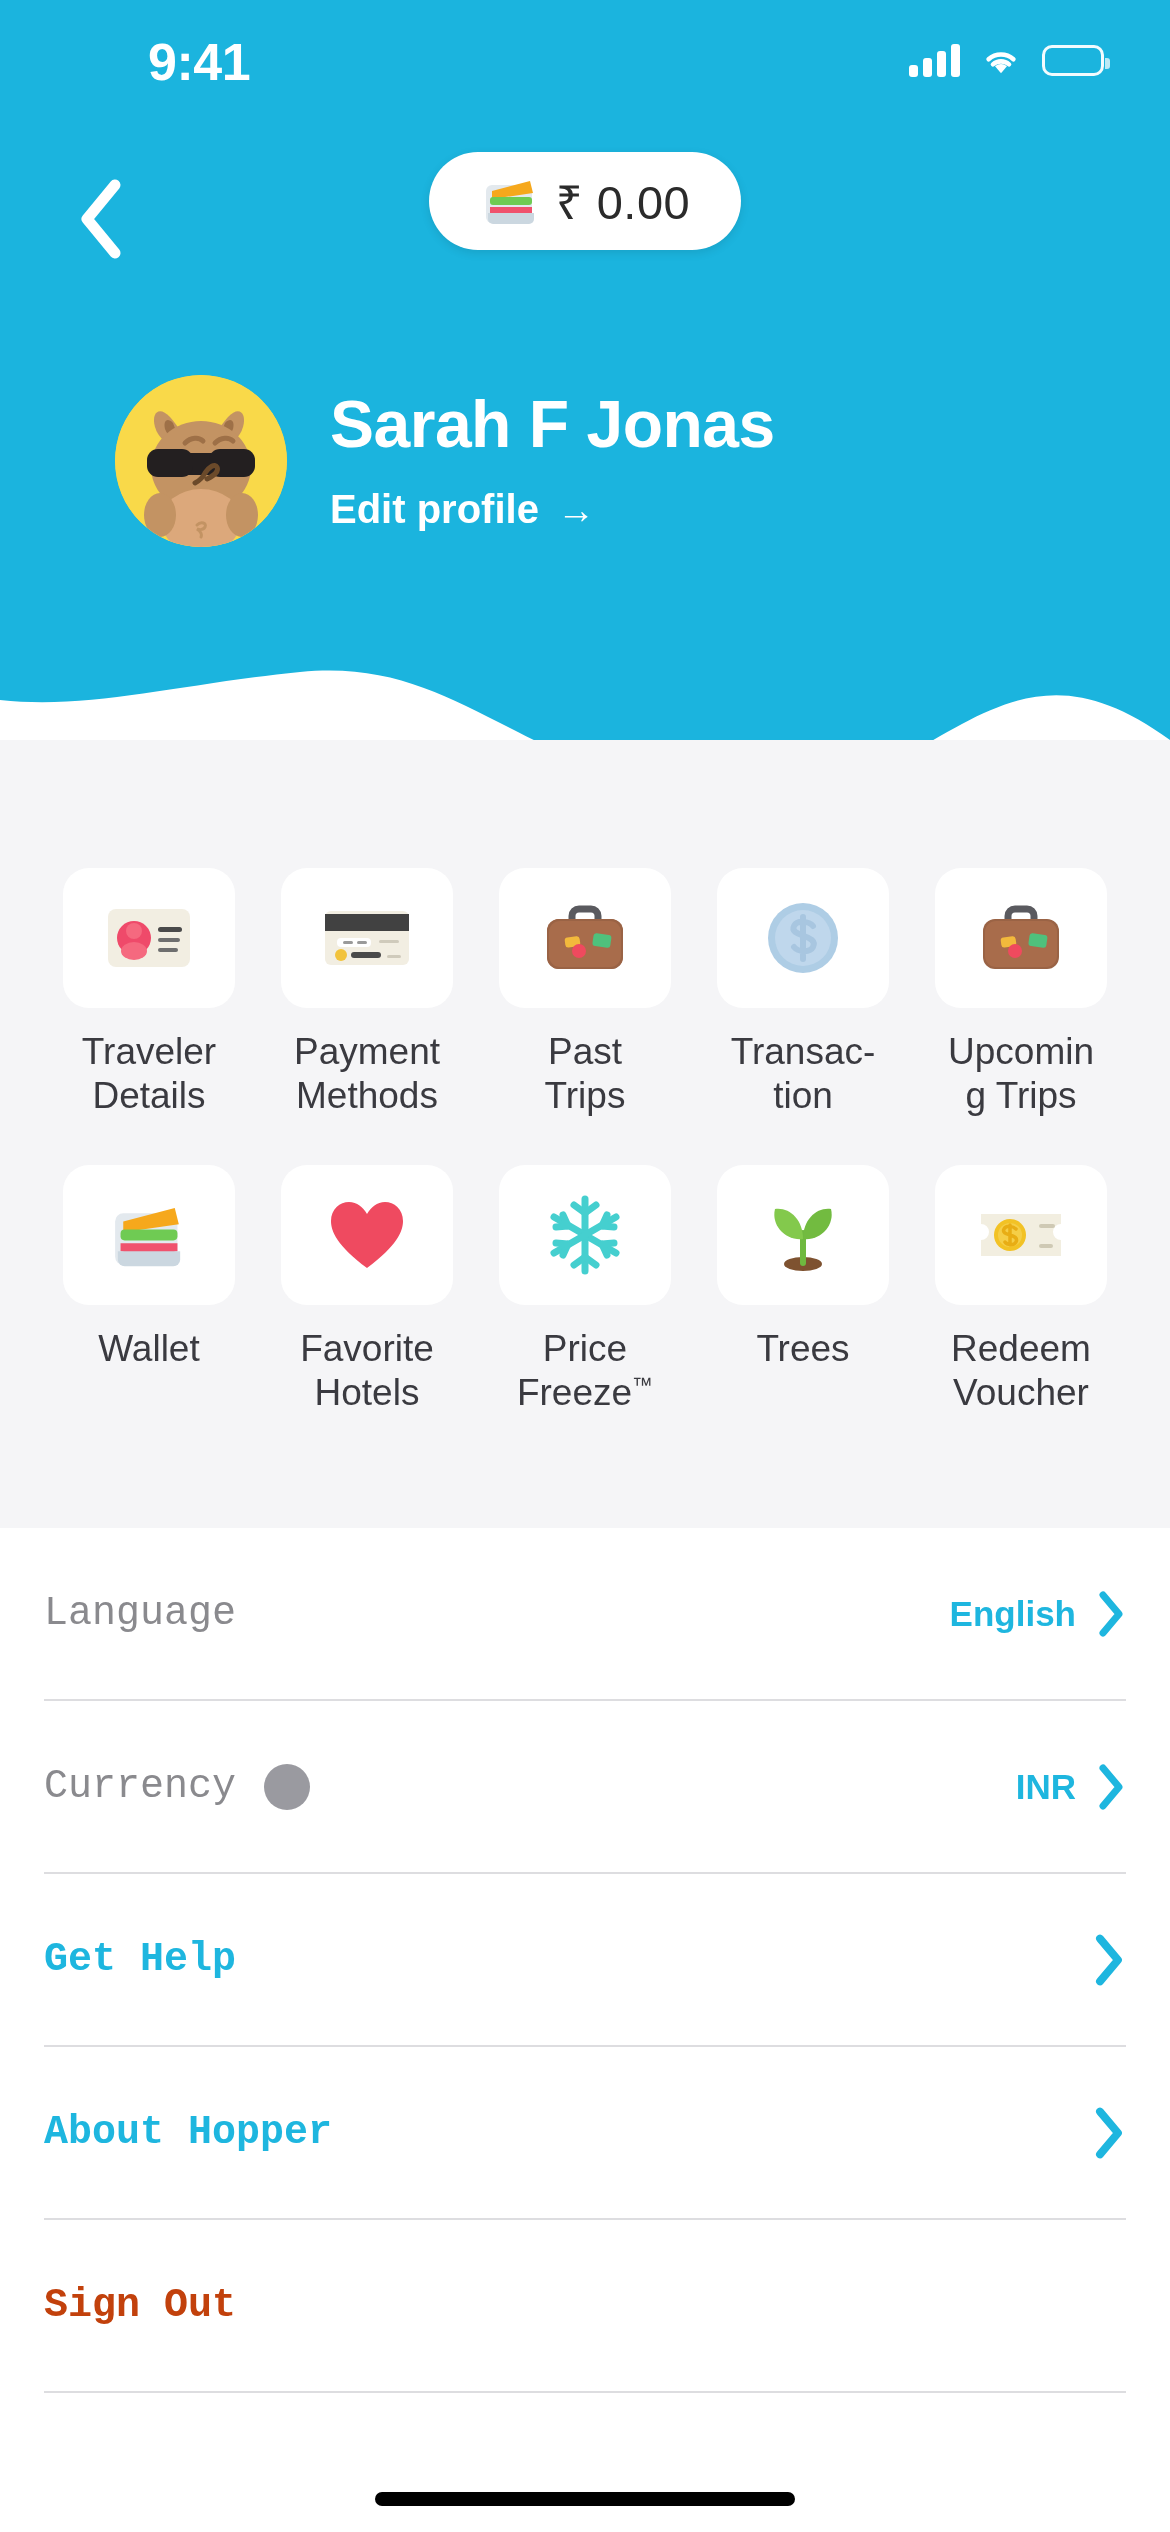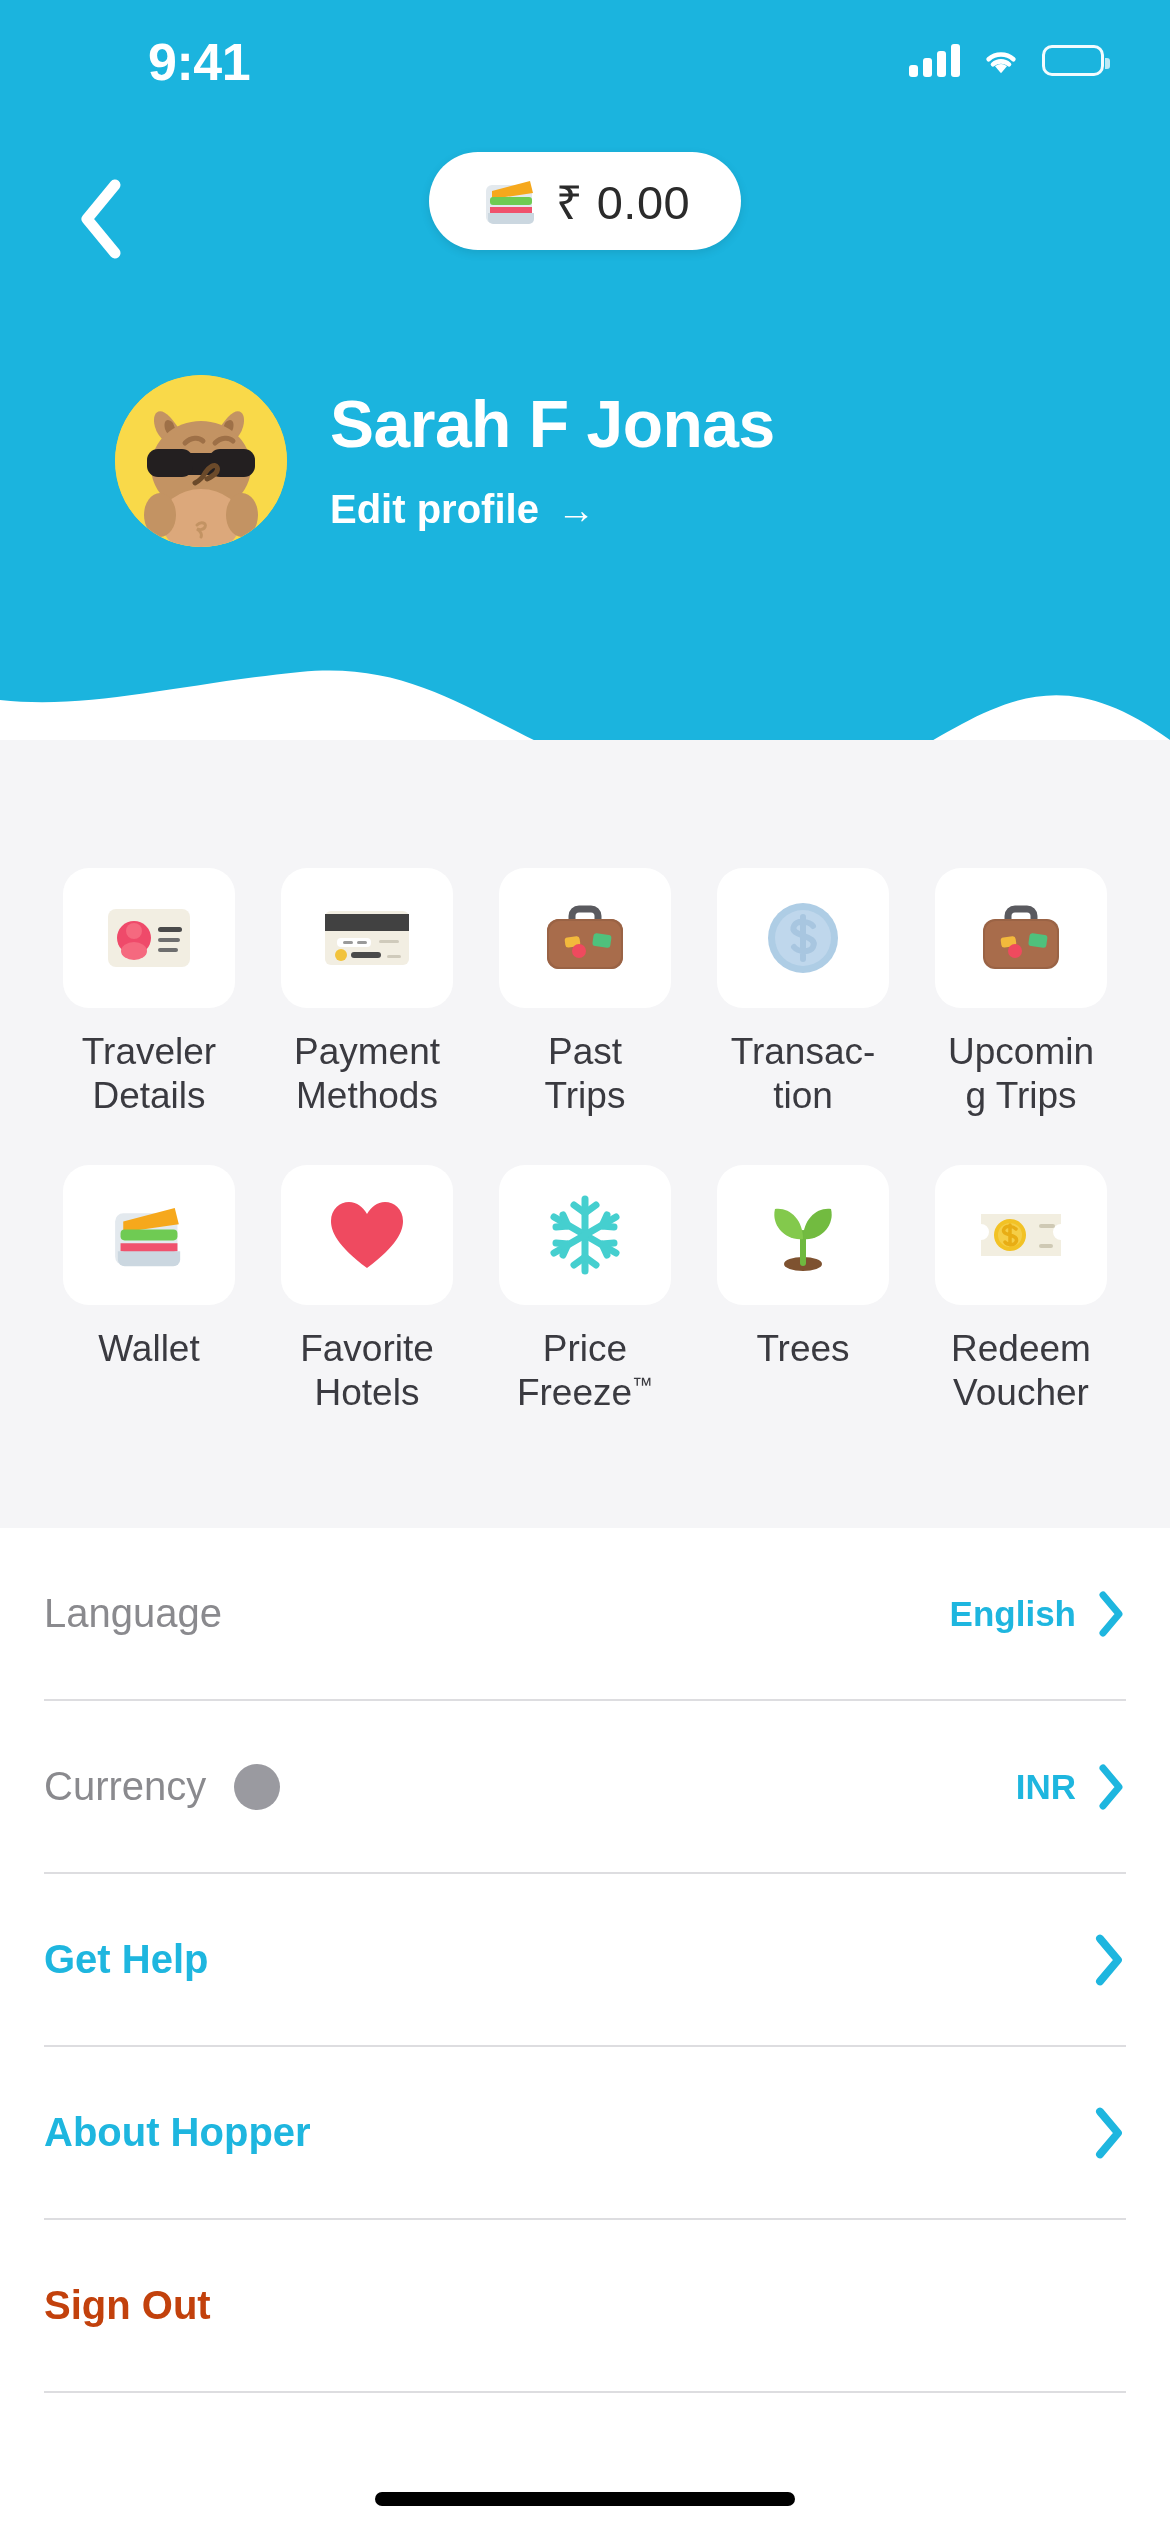--- a/index.html
+++ b/index.html
@@ -136,21 +136,21 @@
     position:absolute; left:0; top:1528px; width:1170px; background:#ffffff;
     z-index:2;
   }
   .row {
     position:relative; height:171px; padding:0 44px;
     display:flex; align-items:center; justify-content:space-between;
   }
   .divider {
     height:2px; background:#DDDDE0; margin:0 44px;
   }
-  .row-label { font-size:40px; color:#8A8A8E; }
+  .row-label { font-size:40px; color:#8A8A8E;font-family:Liberation Mono, monospace; }
   .row-label.link { color:#1EB6DF; font-weight:bold; }
   .row-label.danger { color:#c2410c; font-weight:bold; }
   .row-left { display:flex; align-items:center; gap:28px; }
   .skeleton-dot {
     width:46px; height:46px; border-radius:50%; background:#9A9AA0;
   }
   .row-right { display:flex; align-items:center; gap:20px; }
   .row-value { font-size:35px; color:#1EB6DF; font-weight:bold; }
 
   

